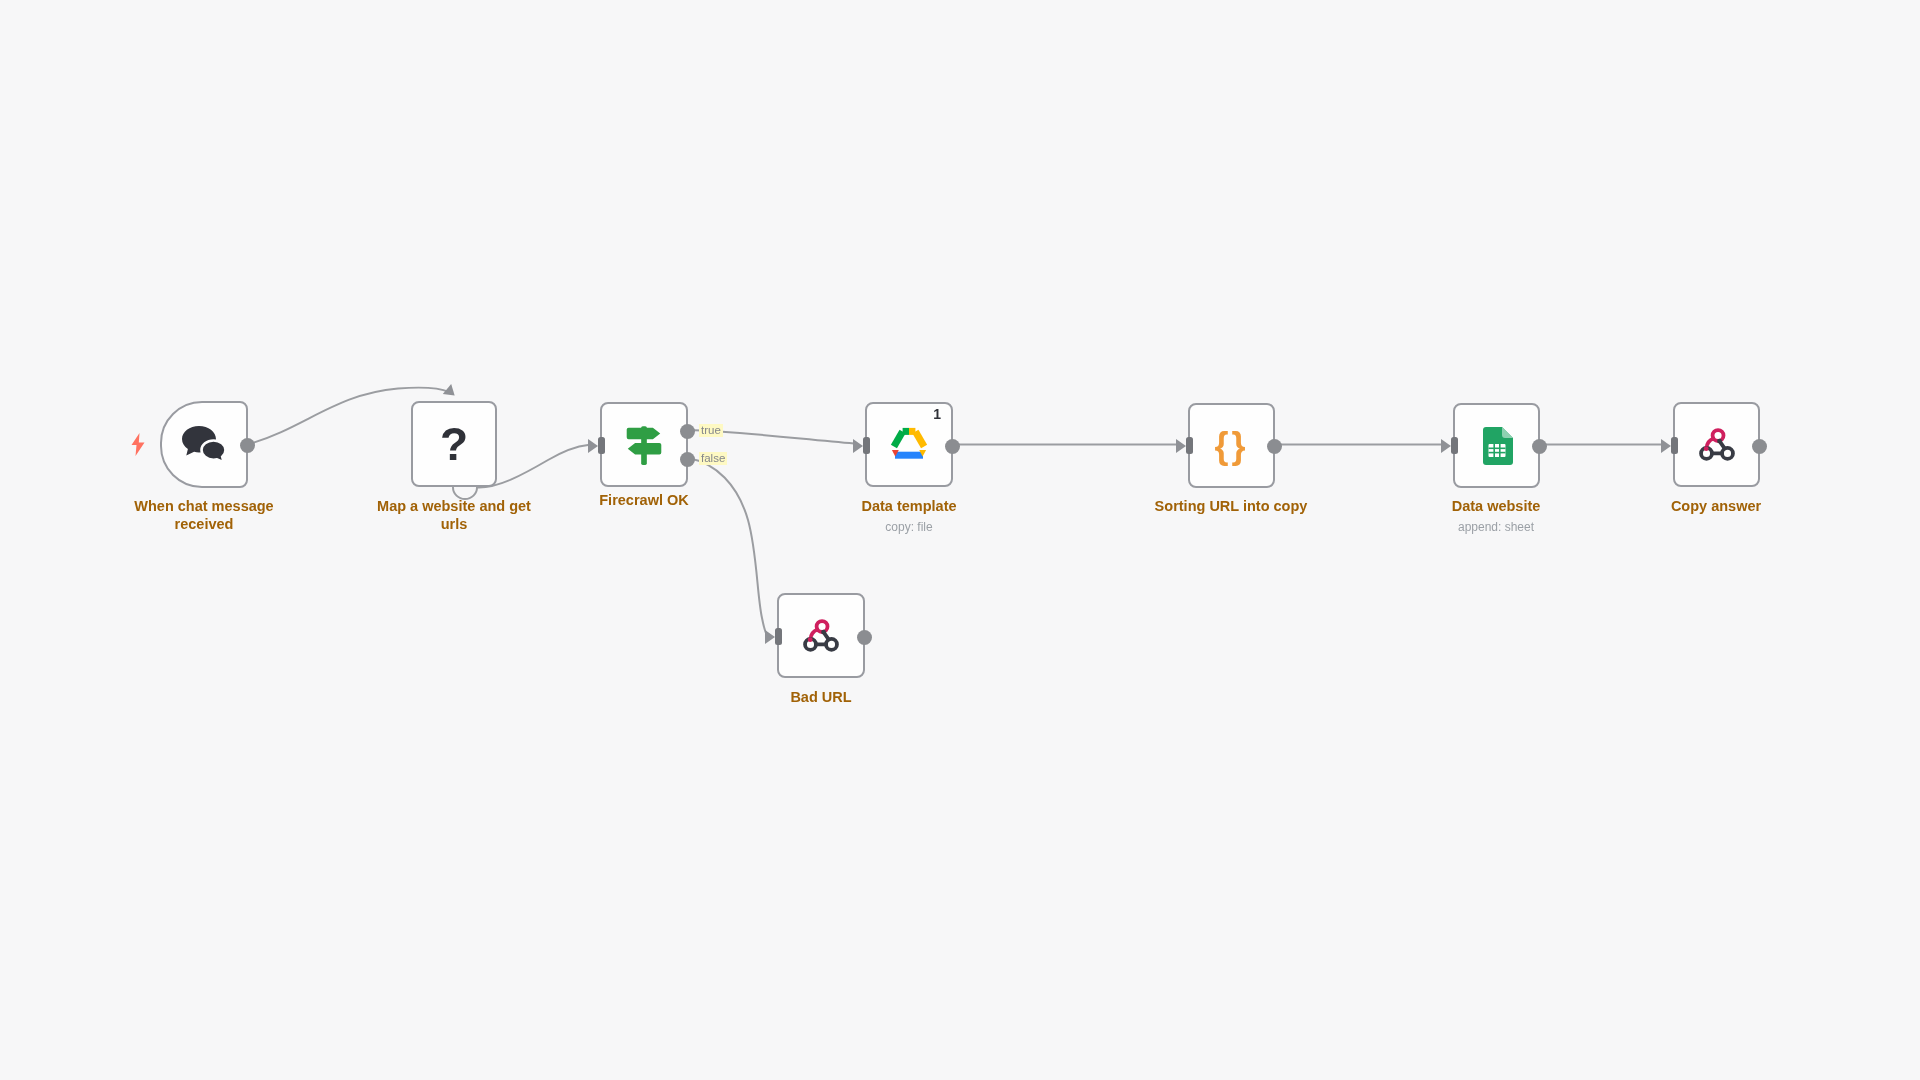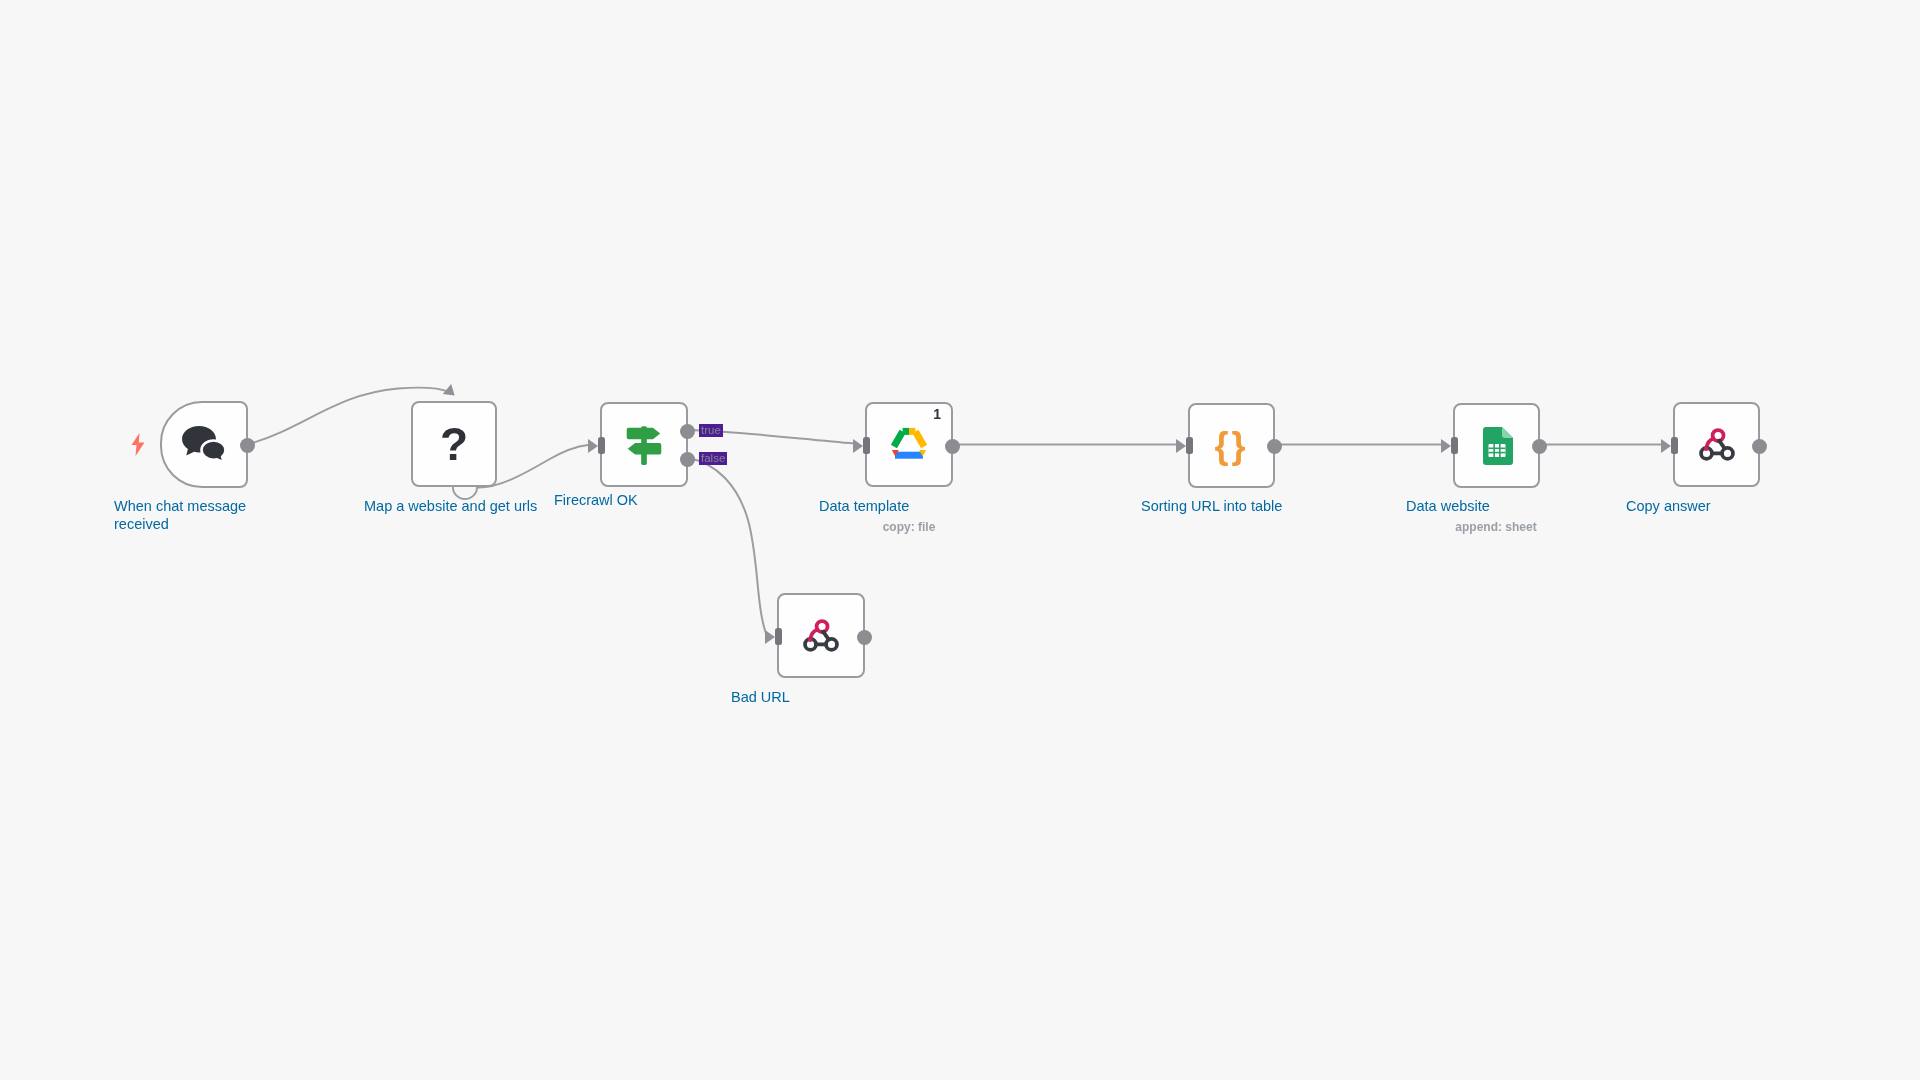--- a/index.html
+++ b/index.html
@@ -18,27 +18,28 @@
     background:#fefefe;
     border:2px solid #999ba1;
     border-radius:8px;
     box-sizing:border-box;
     display:flex;align-items:center;justify-content:center;
   }
   .node.trigger{border-radius:42px 8px 8px 42px;}
   .node-label{
     position:absolute;z-index:2;
     width:180px;
-    font-size:14.5px;font-weight:400;color:#0369a1;
+    text-align:center;
+    font-size:14.5px;font-weight:700;color:#a16207;
     line-height:18px;
   }
   .node-sub{
     position:absolute;z-index:2;
     width:180px;text-align:center;
-    font-size:12px;font-weight:700;color:#9ba0a6;
+    font-size:12px;font-weight:400;color:#9ba0a6;
   }
   .badge-count{
     position:absolute;top:2px;right:10px;
     font-size:14px;font-weight:700;color:#2f3138;
   }
   .out-dot{
     position:absolute;z-index:3;
     width:15px;height:15px;border-radius:50%;
     background:#8b8d91;
   }
@@ -50,21 +51,21 @@
   .in-arrow{
     position:absolute;z-index:3;
     width:0;height:0;
     border-top:7px solid transparent;
     border-bottom:7px solid transparent;
     border-left:10px solid #8f9196;
   }
   .branch-label{
     position:absolute;z-index:4;
     font-size:11.5px;color:#85878b;
-    background:#4c1d95;
+    background:#fef9c3;
     padding:0 2px;
     line-height:13px;
   }
   .glyph-icon{font-weight:700;line-height:1;}
   .q-icon{font-size:46px;color:#2f3138;}
   .brace-icon{font-size:36px;color:#f09a38;letter-spacing:3px;}
   .zap{position:absolute;z-index:2;}
 </style>
 </head>
 <body>
@@ -146,21 +147,21 @@
   </div>
   <div class="node-label" style="left:819px;top:497px;width:180px">Data template</div>
   <div class="node-sub" style="left:819px;top:520px;width:180px">copy: file</div>
 
   <div class="node" style="left:1188px;top:403px;width:87px">
     <span class="glyph-icon brace-icon">{}</span>
     <div class="in-bar" style="left:-4px;top:32px"></div>
     <div class="in-arrow" style="left:-14px;top:33.5px"></div>
     <div class="out-dot" style="right:-9px;top:34px"></div>
   </div>
-  <div class="node-label" style="left:1141px;top:497px;width:180px">Sorting URL into table</div>
+  <div class="node-label" style="left:1141px;top:497px;width:180px">Sorting URL into copy</div>
 
   <div class="node" style="left:1453px;top:403px;width:87px">
     <svg width="34" height="40" viewBox="0 0 34 40">
       <path fill="#21a464" d="M6 1 h16 l11 11 v24 a3 3 0 0 1 -3 3 H6 a3 3 0 0 1 -3 -3 V4 a3 3 0 0 1 3 -3 Z"></path>
       <path fill="#8ed1b1" d="M22 1 l11 11 H25 a3 3 0 0 1 -3 -3 Z"></path>
       <rect x="8.5" y="18" width="17" height="13" rx="1" fill="#ffffff"></rect>
       <g stroke="#21a464" stroke-width="1.6">
         <line x1="14.2" y1="18" x2="14.2" y2="31"></line>
         <line x1="19.8" y1="18" x2="19.8" y2="31"></line>
         <line x1="8.5" y1="22.3" x2="25.5" y2="22.3"></line>

